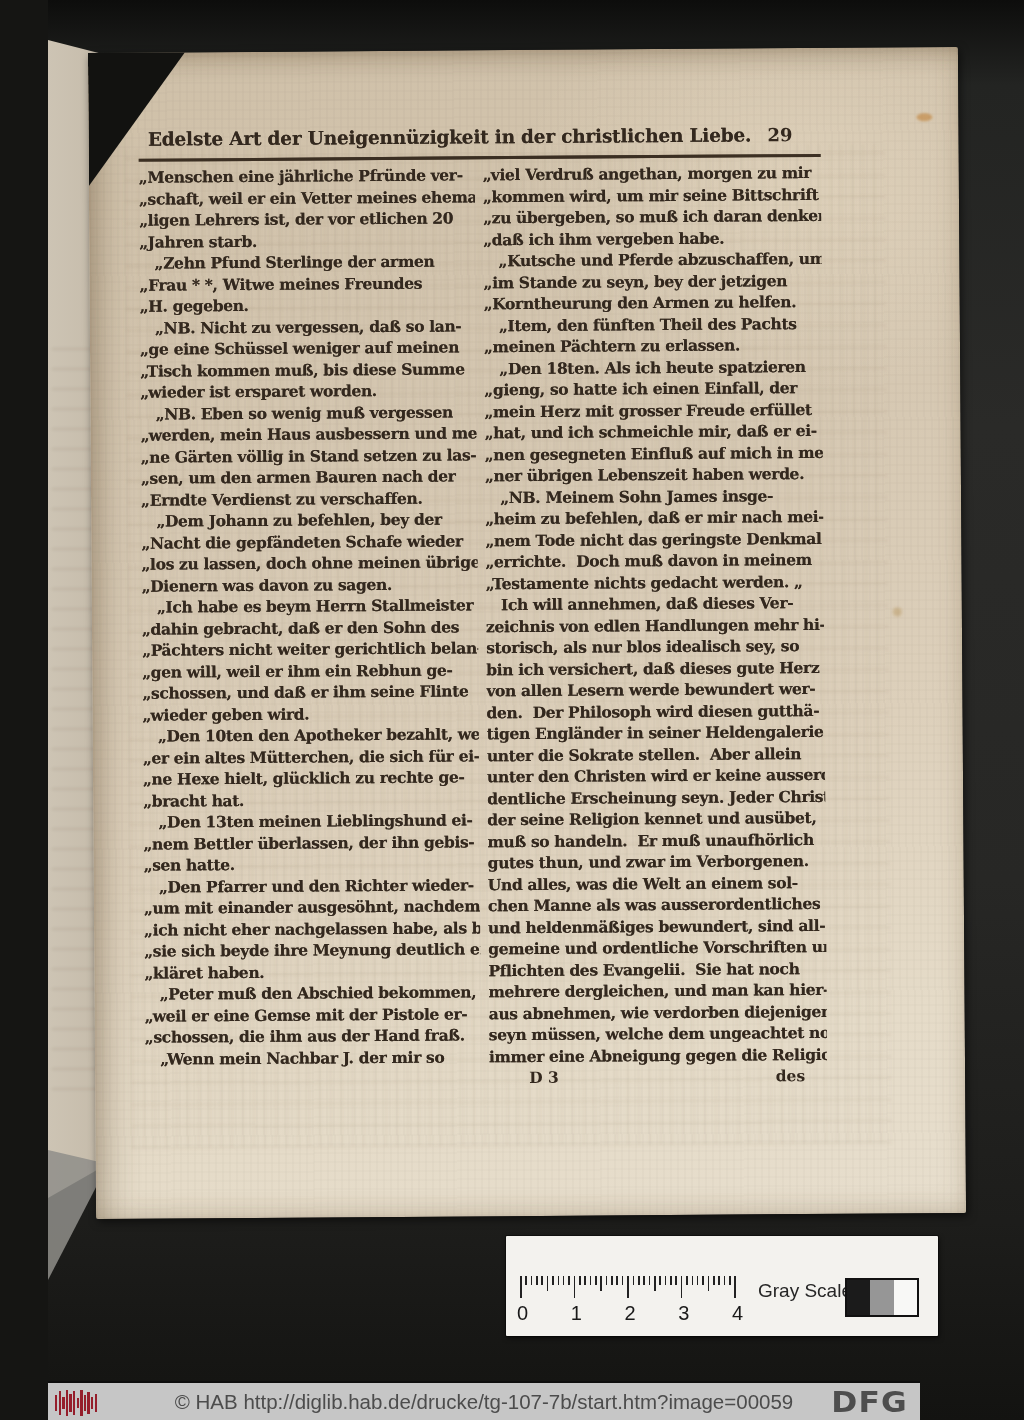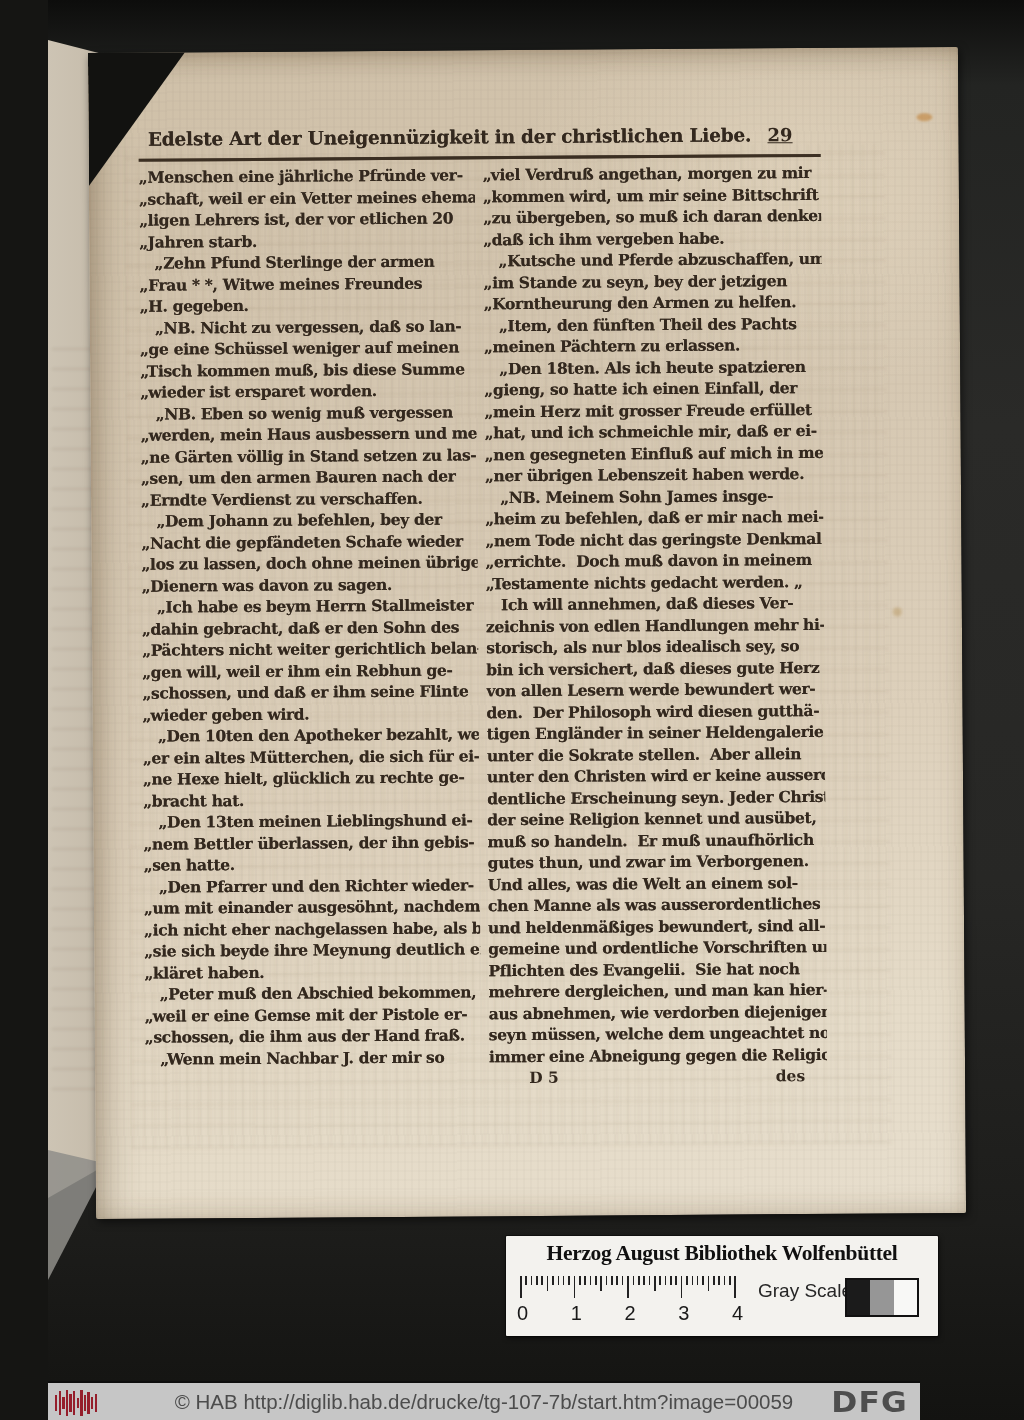--- a/index.html
+++ b/index.html
@@ -37,21 +37,21 @@
   .stain-a{position:absolute;right:26px;top:66px;width:16px;height:8px;border-radius:50%;
     background:rgba(190,122,44,.55);filter:blur(1px);}
   .stain-b{position:absolute;right:60px;top:560px;width:9px;height:9px;border-radius:50%;
     background:rgba(170,130,60,.35);filter:blur(1.5px);}
   
   .text-area{position:absolute;left:50px;top:74px;width:682px;color:#33281e;}
   .running-header{position:relative;height:26px;line-height:26px;}
   .header-title{display:block;text-align:center;padding-right:60px;
     font-size:18.5px;font-weight:bold;letter-spacing:-.2px;
     text-shadow:0 0 .5px rgba(51,40,30,.8);}
-  .page-number{position:absolute;right:28px;top:0;font-size:18px;font-weight:bold;text-decoration:underline;}
+  .page-number{position:absolute;right:28px;top:0;font-size:18px;font-weight:bold;}
   .header-rule{margin-top:6px;height:3px;background:linear-gradient(90deg,#40332454,#3a2e22,#3a2e22,#40332454);
     background-color:#3a2e22;}
   .columns{display:flex;gap:8px;margin-top:5px;}
   .tcol{width:336px;overflow:hidden;}
   .tcol.right{width:338px;}
   .tline{white-space:pre;font-size:15.5px;line-height:21.5px;font-weight:bold;
     letter-spacing:-.35px;text-shadow:0 0 .4px rgba(51,40,30,.75);}
   .sig-row{display:flex;justify-content:space-between;padding:0 22px 0 40px;
     font-size:15.5px;line-height:21.5px;font-weight:bold;}
   
@@ -192,30 +192,29 @@
               <div class="tline">chen Manne als was ausserordentliches</div>
               <div class="tline">und heldenmäßiges bewundert, sind all-</div>
               <div class="tline">gemeine und ordentliche Vorschriften und</div>
               <div class="tline">Pflichten des Evangelii.  Sie hat noch</div>
               <div class="tline">mehrere dergleichen, und man kan hier-</div>
               <div class="tline">aus abnehmen, wie verdorben diejenigen</div>
               <div class="tline">seyn müssen, welche dem ungeachtet noch</div>
               <div class="tline">immer eine Abneigung gegen die Religion</div>
             </div>
           <div class="sig-row">
-            <span>D 5</span>
+            <span>D 3</span>
             <span>des</span>
           </div>
         </div>
       </div>
     </div>
   </div>
 
   <div class="scale-card">
-    <div class="card-title">Herzog August Bibliothek Wolfenbüttel</div>
     <div class="ruler">
       <div class="ruler-ticks" id="ruler-ticks">
           <div class="tick cm"></div>
           <div class="tick mm"></div>
           <div class="tick mm"></div>
           <div class="tick mm"></div>
           <div class="tick mm"></div>
           <div class="tick half"></div>
           <div class="tick mm"></div>
           <div class="tick mm"></div>

